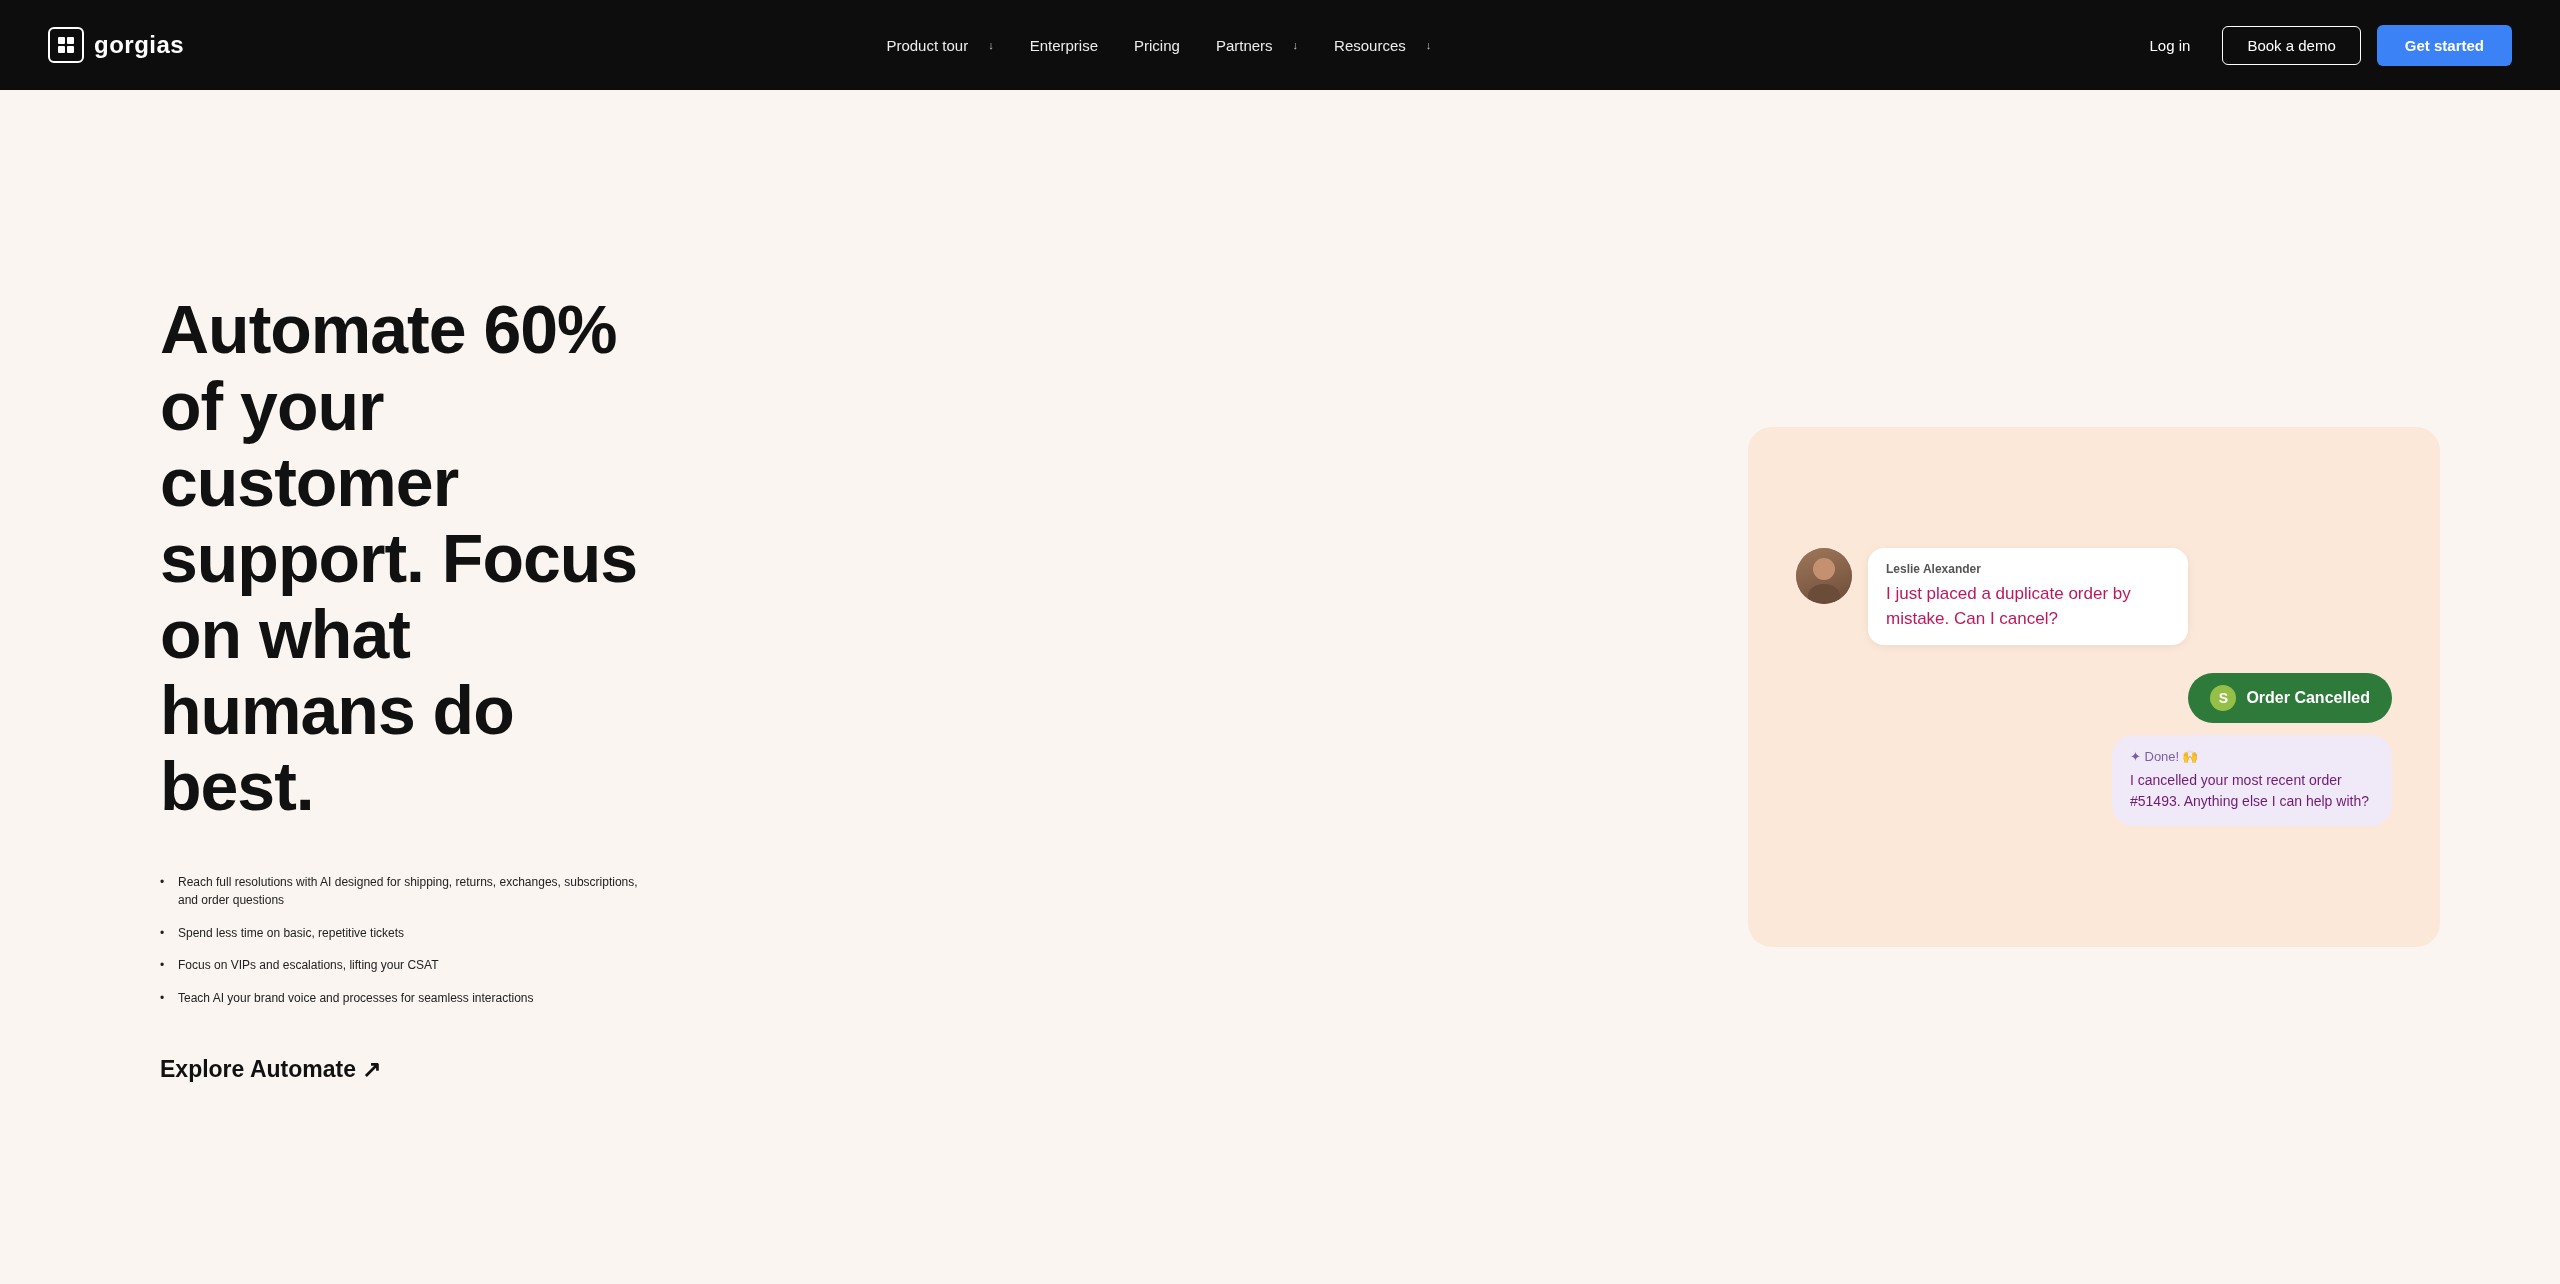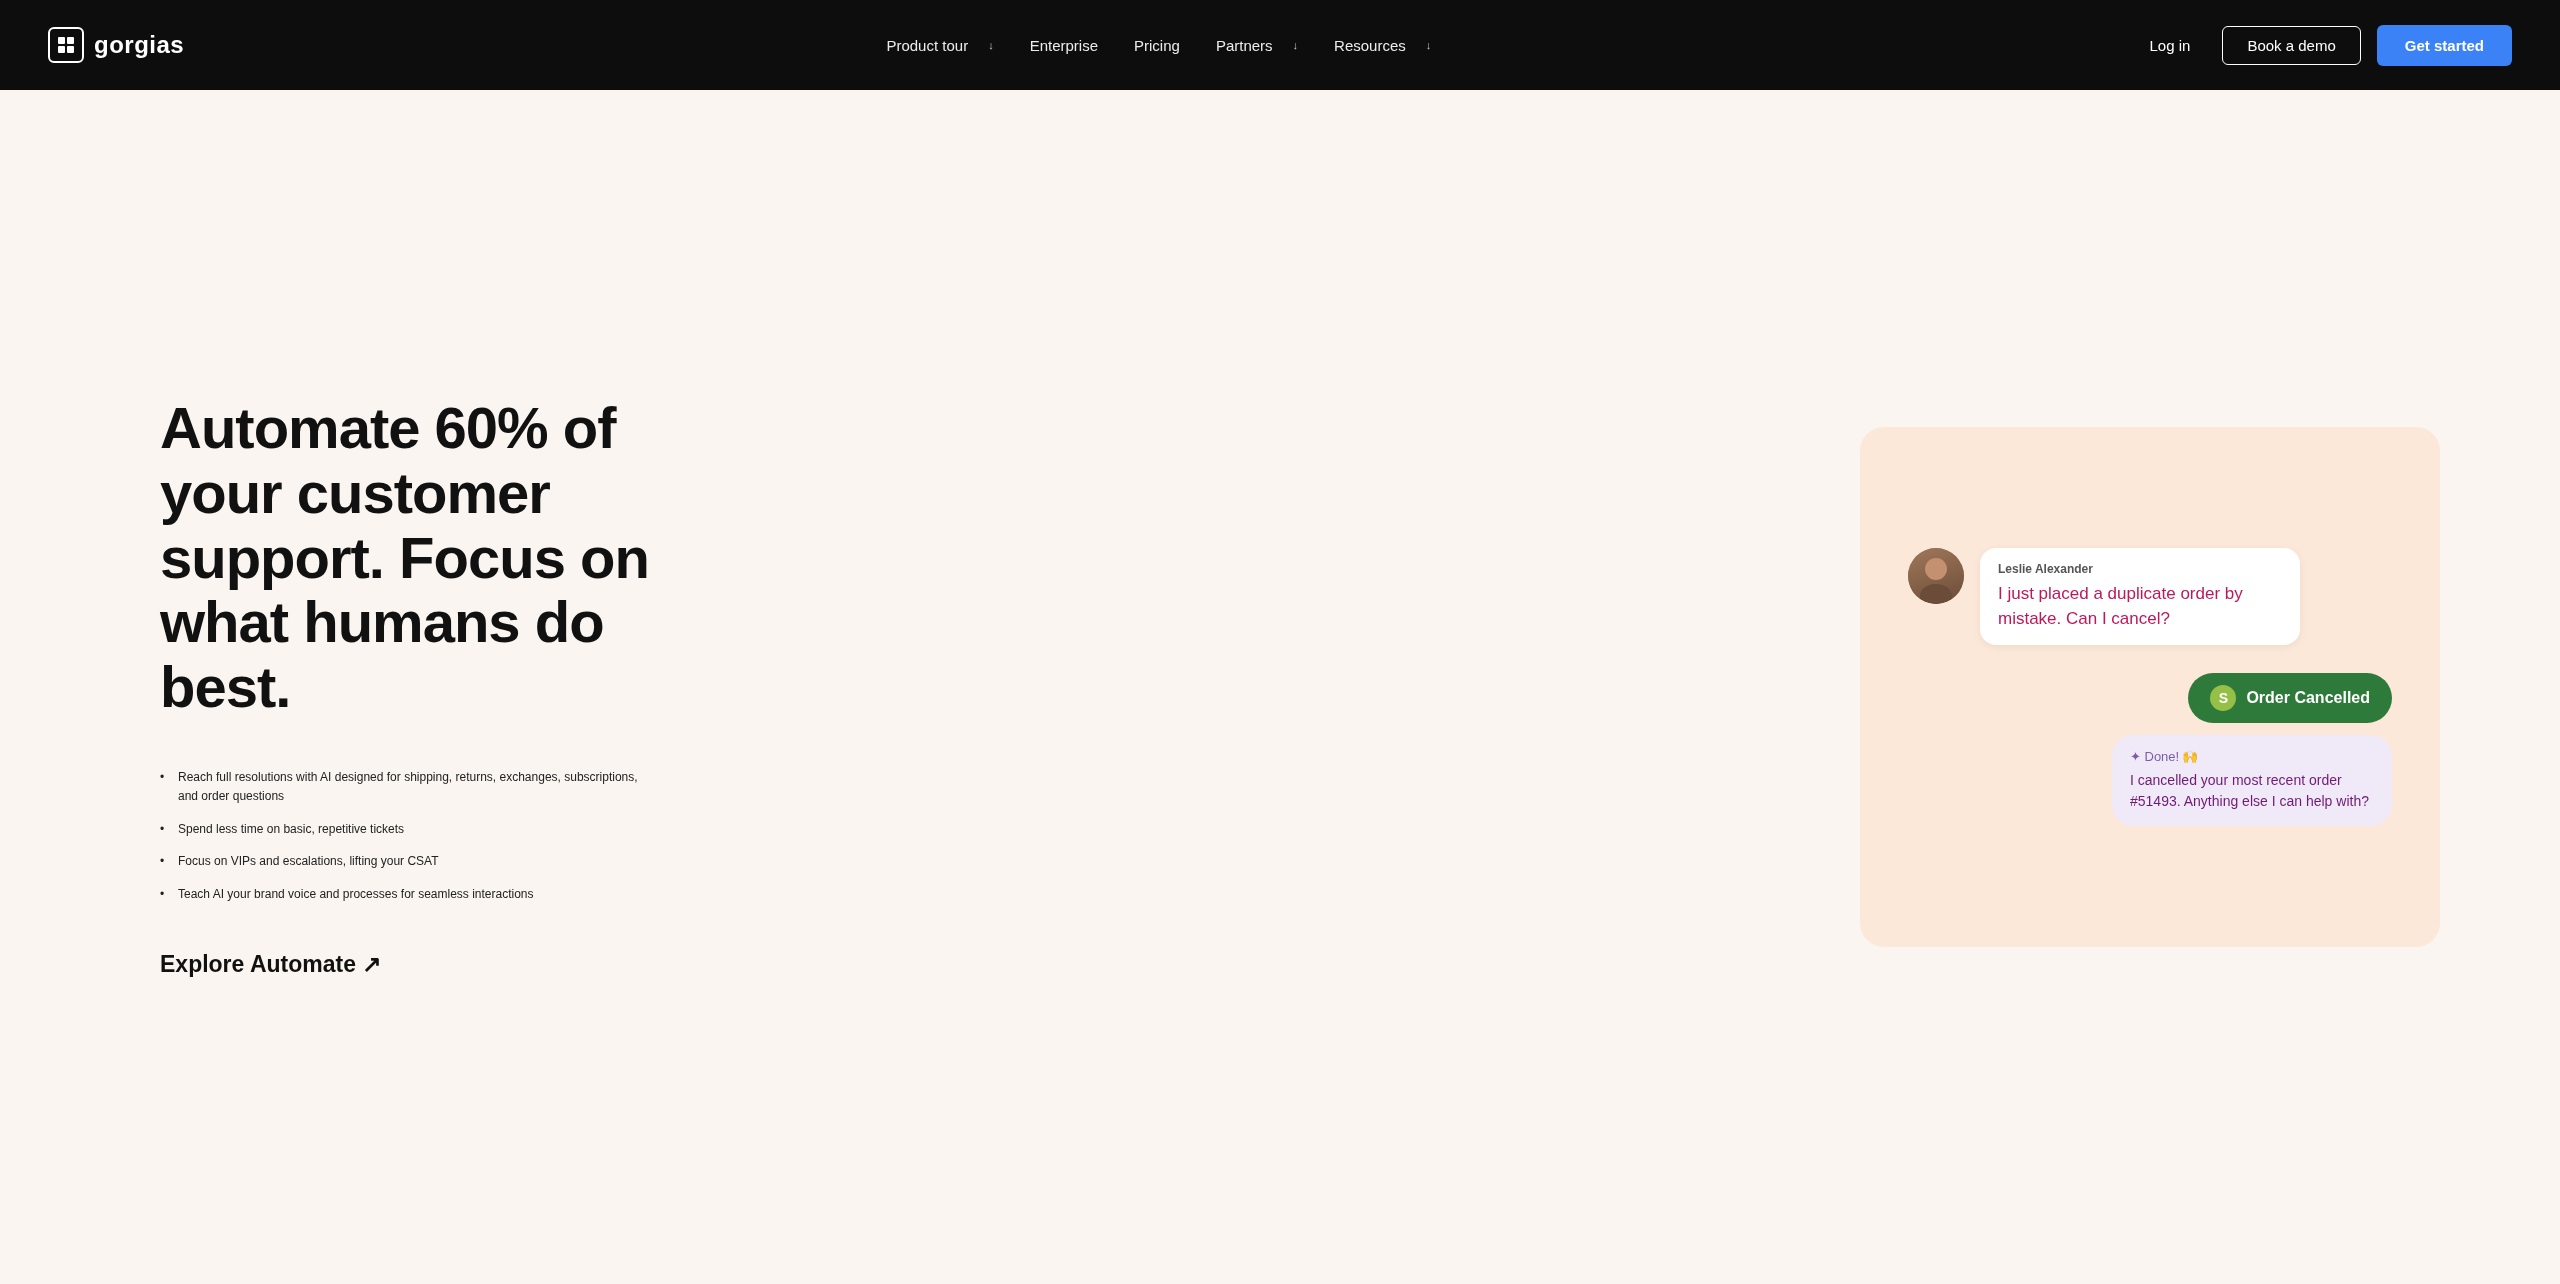--- a/index.html
+++ b/index.html
@@ -125,21 +125,21 @@
       min-height: calc(100vh - 90px);
       gap: 60px;
     }
 
     .hero-left {
       flex: 0 0 500px;
       max-width: 500px;
     }
 
     .hero-title {
-      font-size: 58px;
+      font-size: 68px;
       font-weight: 800;
       line-height: 1.12;
       color: #111;
       margin-bottom: 48px;
       letter-spacing: -1px;
     }
 
     .hero-bullets {
       list-style: none;
       margin-bottom: 48px;
@@ -175,21 +175,21 @@
     
     .hero-right {
       flex: 1;
       display: flex;
       justify-content: flex-end;
     }
 
     .chat-card {
       background: #fce8d8;
       border-radius: 24px;
-      width: 580px;
+      width: 692px;
       min-height: 520px;
       padding: 60px 48px 60px 48px;
       display: flex;
       flex-direction: column;
       justify-content: center;
       gap: 28px;
       position: relative;
     }
 
     .chat-message-row {

